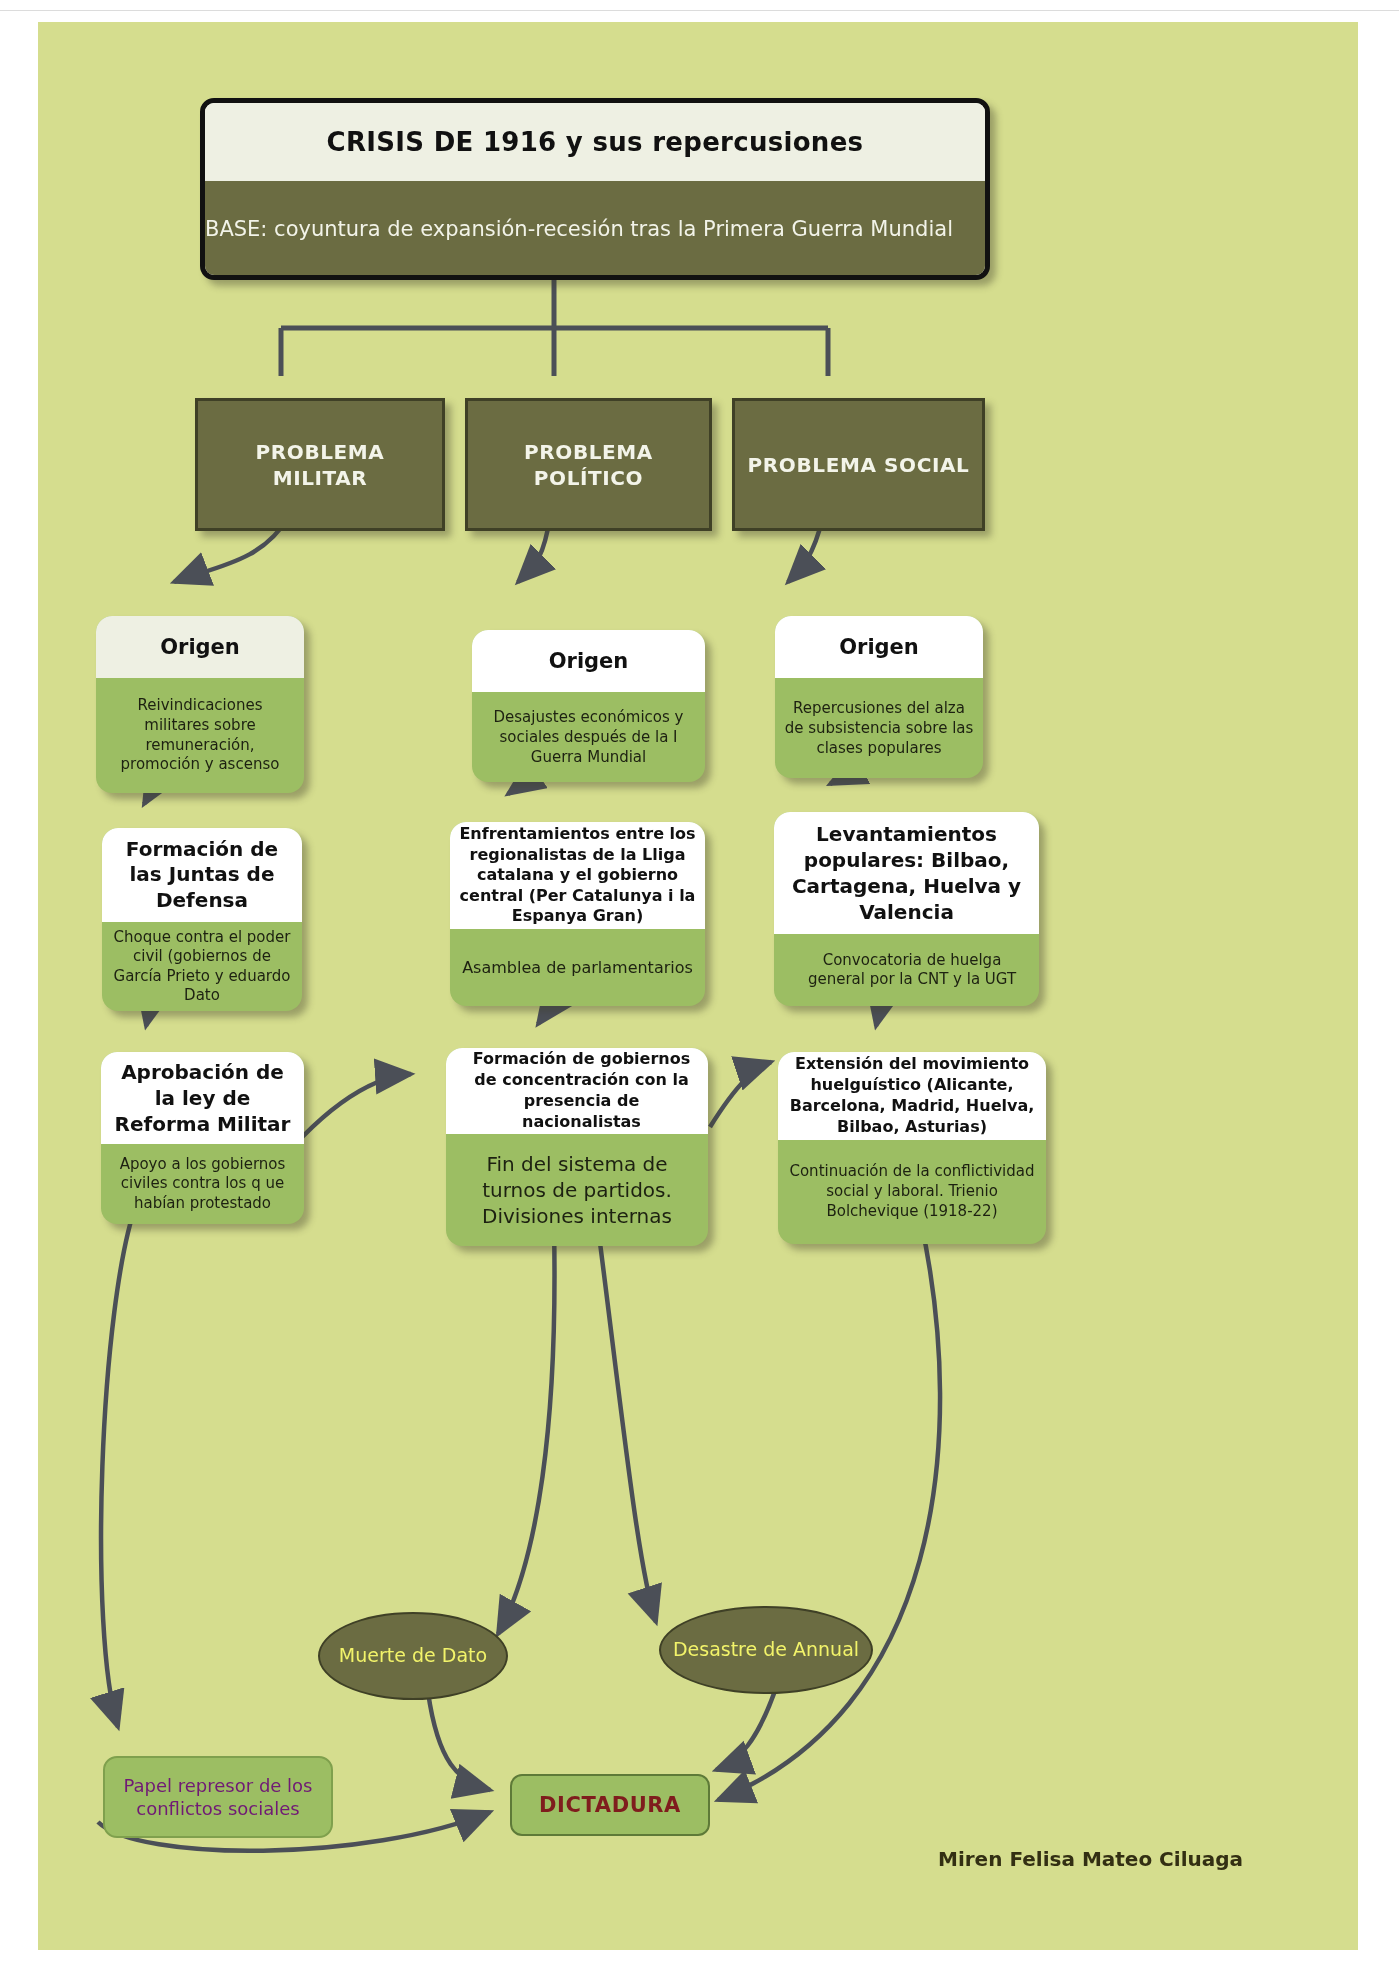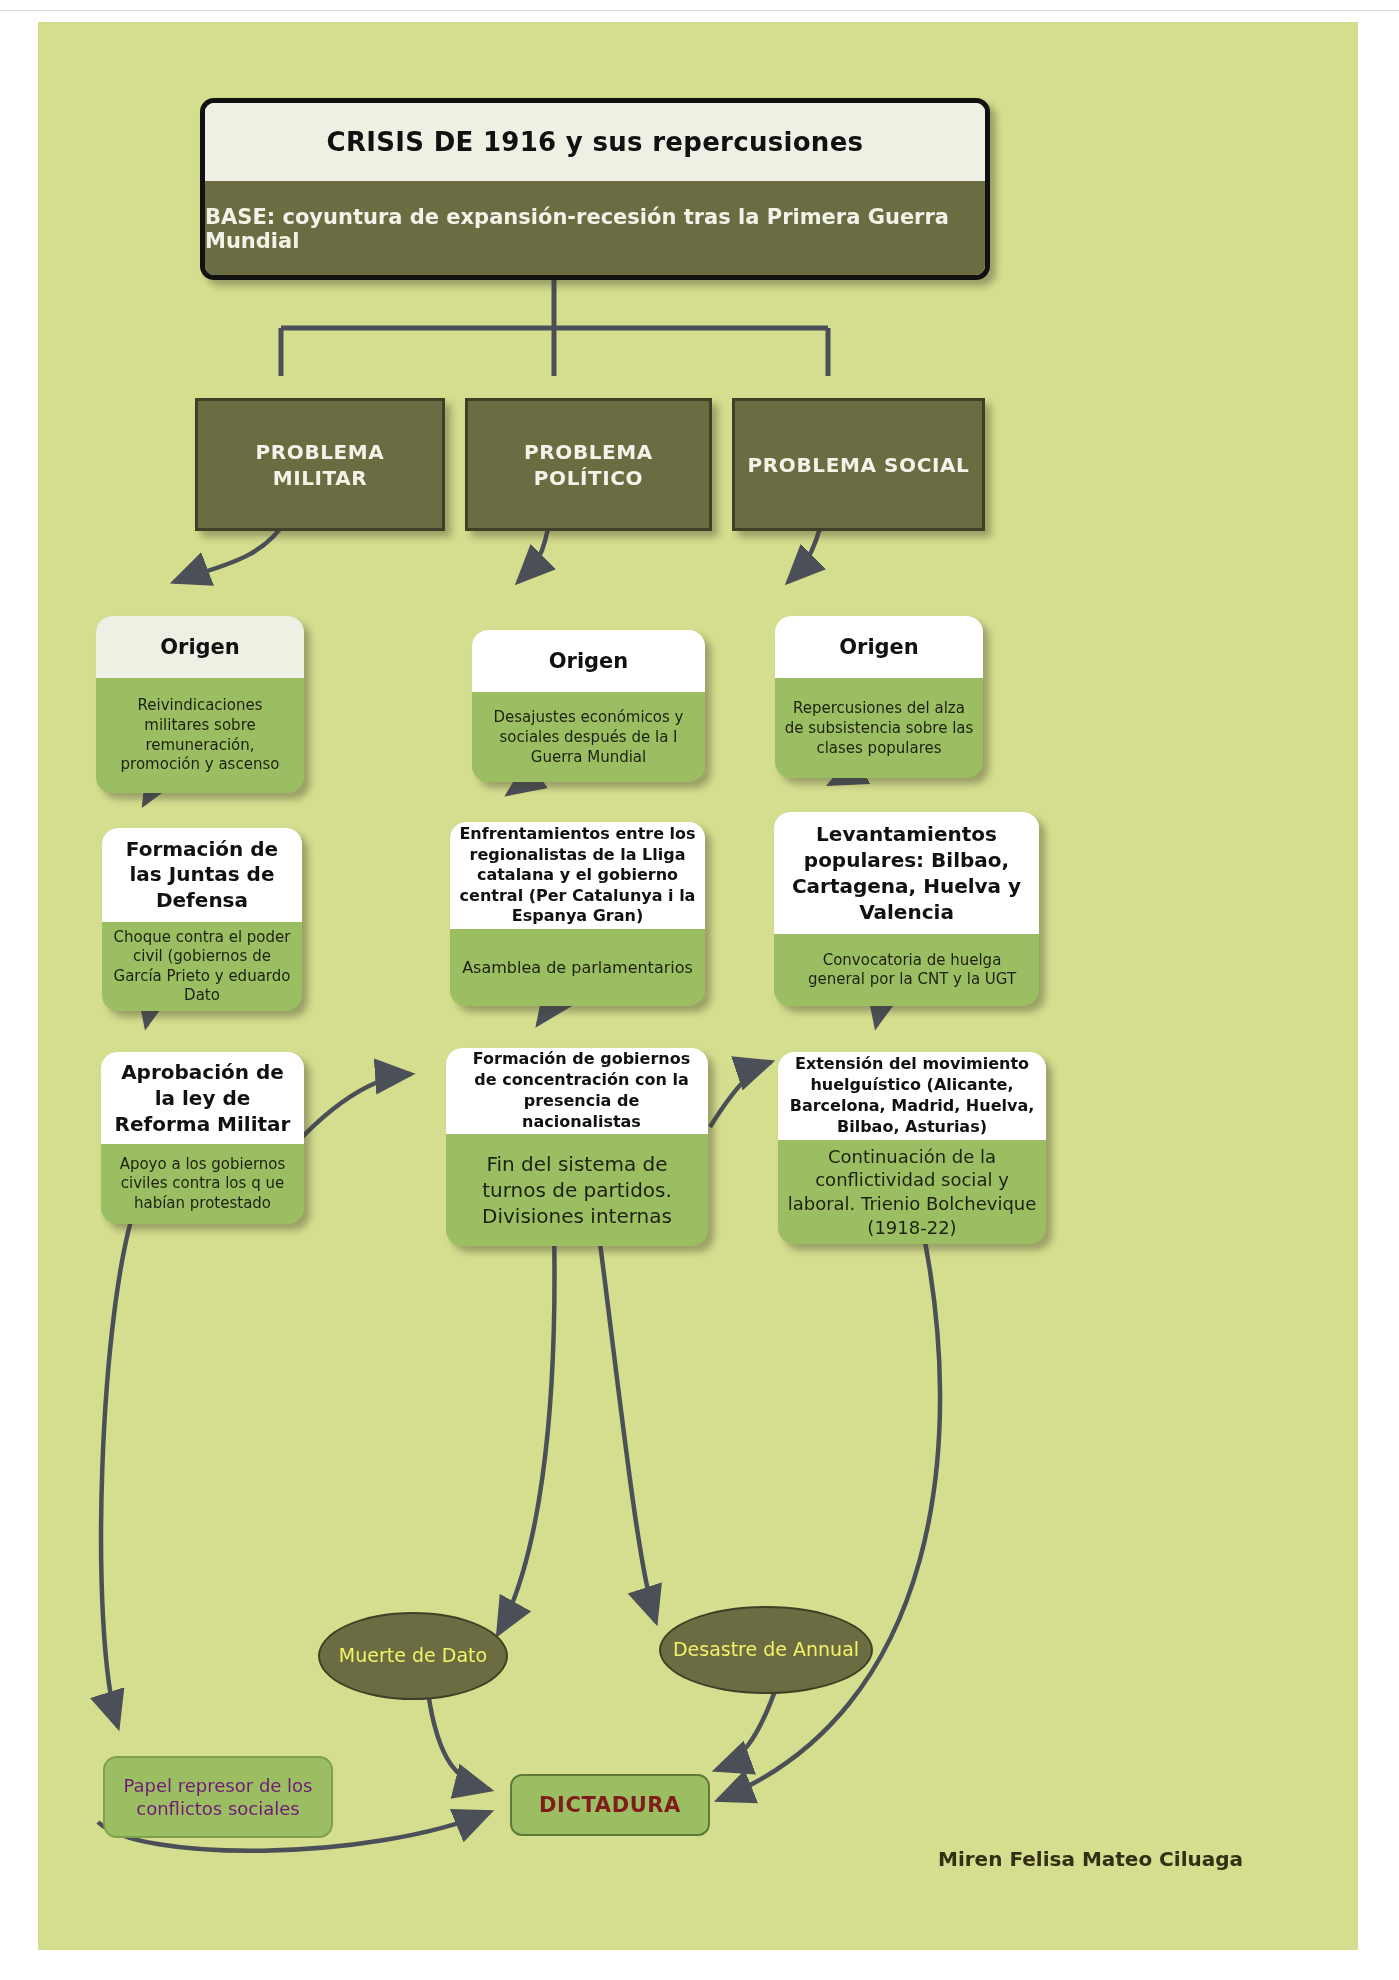--- a/index.html
+++ b/index.html
@@ -8,21 +8,21 @@
   #topbar{position:absolute;left:0;top:0;width:1399px;height:10px;background:#ffffff;border-bottom:1px solid #dcdcdc;}
   #canvas{position:absolute;left:38px;top:22px;width:1320px;height:1928px;background:#d5dd8e;}
 
   .node{position:absolute;box-sizing:border-box;}
   .shadow{box-shadow:6px 6px 7px rgba(60,60,40,.38);}
 
   
   #master{left:162px;top:76px;width:790px;height:182px;border:5px solid #111111;border-radius:14px;overflow:hidden;background:#eef0e3;}
   #master .m-head{height:78px;display:flex;align-items:center;justify-content:center;background:#eef0e3;}
   #master .m-head span{font-size:26px;font-weight:bold;color:#111;letter-spacing:.3px;}
-  #master .m-body{height:96px;display:flex;align-items:center;justify-content:center;background:#6b6c42;font-weight:bold;}
+  #master .m-body{height:96px;display:flex;align-items:center;background:#6b6c42;}
   #master .m-body span{font-size:21px;color:#f2f3e8;}
 
   
   .pbox{height:133px;border:3px solid #3f4026;background:#6b6c42;display:flex;align-items:center;justify-content:center;text-align:center;}
   .pbox span{font-size:20px;font-weight:bold;color:#f3f4e9;line-height:1.3;letter-spacing:.6px;}
   #p-mil{left:157px;top:376px;width:250px;}
   #p-pol{left:427px;top:376px;width:247px;}
   #p-soc{left:694px;top:376px;width:253px;}
 
   
@@ -64,21 +64,21 @@
   #r3a{left:63px;top:1030px;width:203px;height:172px;}
   #r3a .hd{height:92px;} #r3a .hd span{font-size:20px;line-height:1.3;}
   #r3a .bd{height:80px;} #r3a .bd span{font-size:15px;line-height:1.3;}
 
   #r3b{left:408px;top:1026px;width:262px;height:198px;}
   #r3b .hd{height:86px;padding-left:17px;} #r3b .hd span{font-size:16px;line-height:1.3;}
   #r3b .bd{height:112px;} #r3b .bd span{font-size:20px;line-height:1.3;}
 
   #r3c{left:740px;top:1030px;width:268px;height:192px;}
   #r3c .hd{height:88px;} #r3c .hd span{font-size:16px;line-height:1.3;}
-  #r3c .bd{height:104px;} #r3c .bd span{font-size:18px;line-height:1.32;}
+  #r3c .bd{height:104px;} #r3c .bd span{font-size:15px;line-height:1.32;}
 
   
   .ell{border-radius:50%;background:#6b6c42;border:2px solid #3f4026;display:flex;align-items:center;justify-content:center;text-align:center;}
   .ell span{font-size:19px;color:#f2f36a;line-height:1.25;}
   #e-dato{left:280px;top:1590px;width:190px;height:88px;}
   #e-annual{left:621px;top:1584px;width:214px;height:88px;}
 
   
   #papel{left:65px;top:1734px;width:230px;height:82px;border-radius:14px;background:#9cbe63;border:2px solid #7fa04d;display:flex;align-items:center;justify-content:center;text-align:center;}
   #papel span{font-size:18px;color:#701a75;line-height:1.3;}

